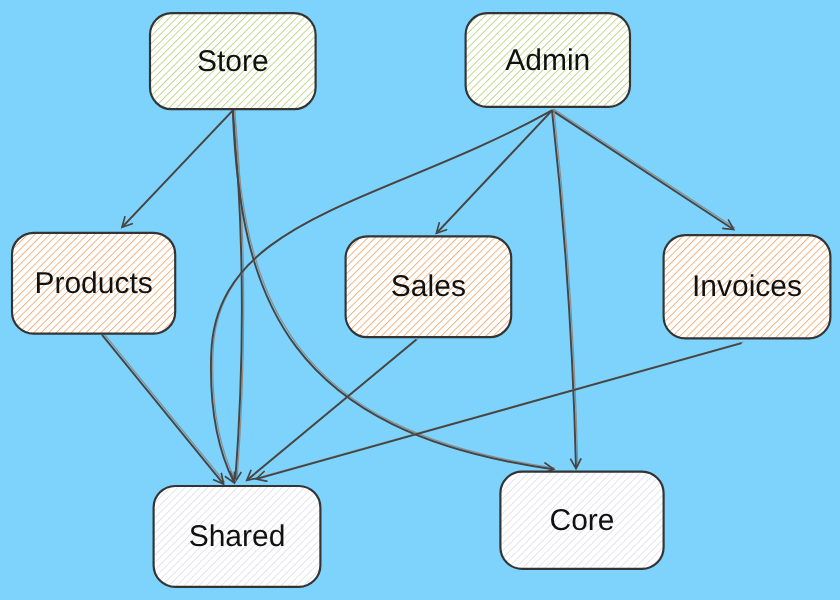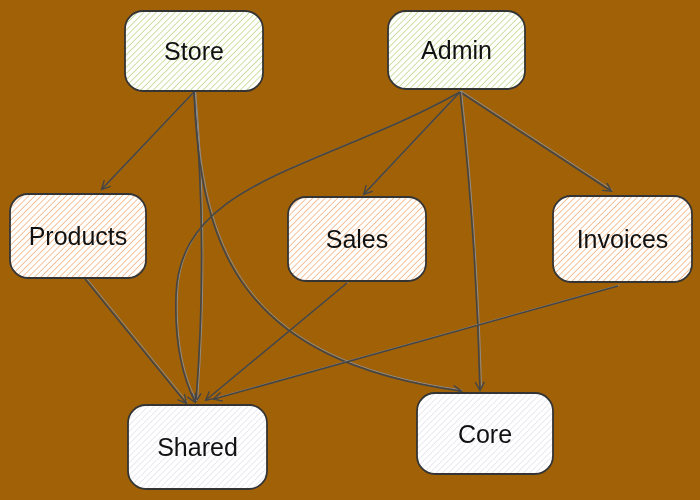--- a/index.html
+++ b/index.html
@@ -5,21 +5,21 @@
   html, body {
     margin: 0;
     padding: 0;
     background: #ffffff;
     font-family: "Liberation Sans", sans-serif;
   }
   #stage {
     position: relative;
     width: 700px;
     height: 500px;
-    background: #a16207;
+    background: #7dd3fc;
     overflow: hidden;
   }
   svg { display: block; }
   .node-label {
     font-family: "Liberation Sans", sans-serif;
     font-size: 25px;
   }
 </style>
 </head>
 <body>

